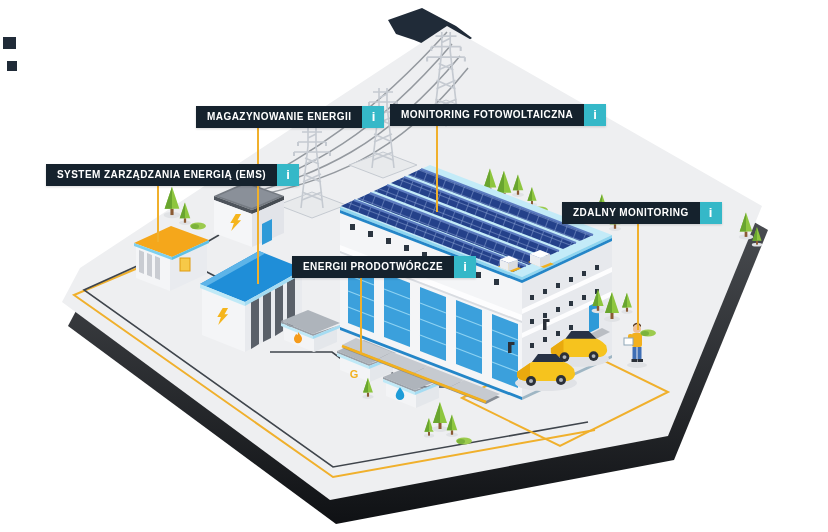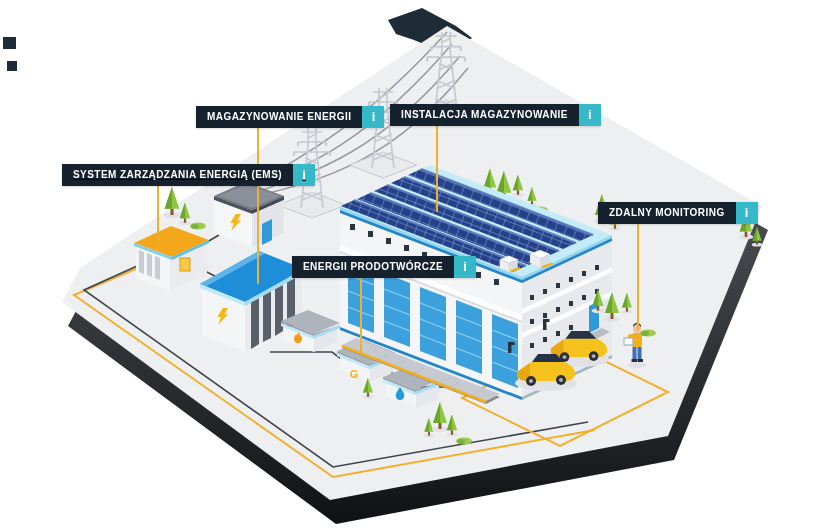--- a/index.html
+++ b/index.html
@@ -325,30 +325,30 @@
     <line x1="361" y1="278" x2="361" y2="354"></line>
   </g>
 </svg>
 
 <div class="callout" style="left:196px;top:106px;">
   <span class="callout-text">MAGAZYNOWANIE ENERGII</span>
   <button class="info-btn">i</button>
 </div>
 
 <div class="callout" style="left:390px;top:104px;">
-  <span class="callout-text">INSTALACJA MAGAZYNOWANIE</span>
-  <button class="info-btn">i</button>
-</div>
-
-<div class="callout" style="left:62px;top:164px;text-decoration:underline;">
+  <span class="callout-text">MONITORING FOTOWOLTAICZNA</span>
+  <button class="info-btn">i</button>
+</div>
+
+<div class="callout" style="left:46px;top:164px;">
   <span class="callout-text">SYSTEM ZARZĄDZANIA ENERGIĄ (EMS)</span>
   <button class="info-btn">i</button>
 </div>
 
-<div class="callout" style="left:598px;top:202px;">
+<div class="callout" style="left:562px;top:202px;">
   <span class="callout-text">ZDALNY MONITORING</span>
   <button class="info-btn">i</button>
 </div>
 
 <div class="callout" style="left:292px;top:256px;">
   <span class="callout-text">ENERGII PRODOTWÓRCZE</span>
   <button class="info-btn">i</button>
 </div>
 
 </div>

